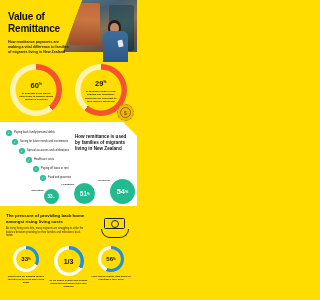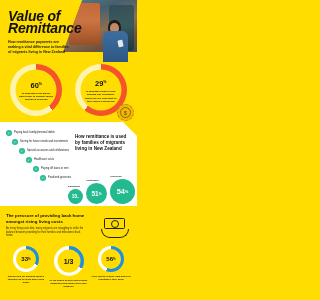--- a/index.html
+++ b/index.html
@@ -98,26 +98,25 @@
   }
 
   .header-text {
     position: relative;
     z-index: 3;
     padding: 11px 0 0 8px;
     width: 80px;
   }
 
   .title {
-    font-size: 14px;
+    font-size: 10px;
     line-height: 11.5px;
     font-weight: bold;
     color: #111111;
     letter-spacing: -0.2px;
-    font-style: italic;
   }
 
   .subtitle {
     margin-top: 6px;
     font-size: 3.6px;
     line-height: 5.2px;
     font-weight: bold;
     color: #1a1a1a;
     width: 62px;
   }
@@ -277,21 +276,21 @@
     position: absolute;
     right: 2px;
     bottom: 2px;
     display: flex;
     align-items: flex-end;
     gap: 3px;
   }
 
   .bubble-wrap {
     display: flex;
-    flex-direction: column;
+    flex-direction: row;
   }
 
   .bubble-label {
     font-size: 2.5px;
     font-weight: bold;
     color: #222;
     margin-bottom: 1px;
     white-space: nowrap;
   }
 

